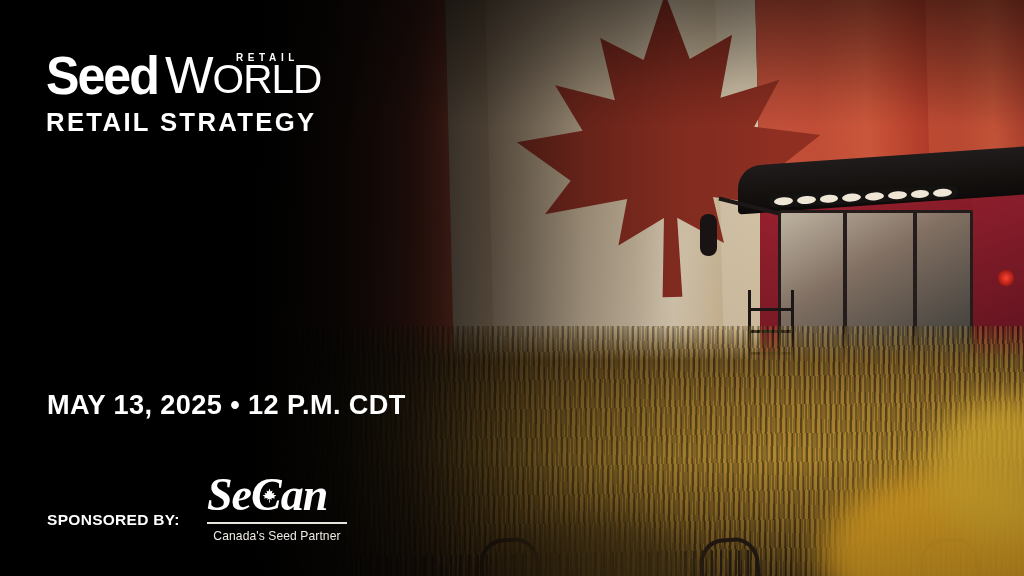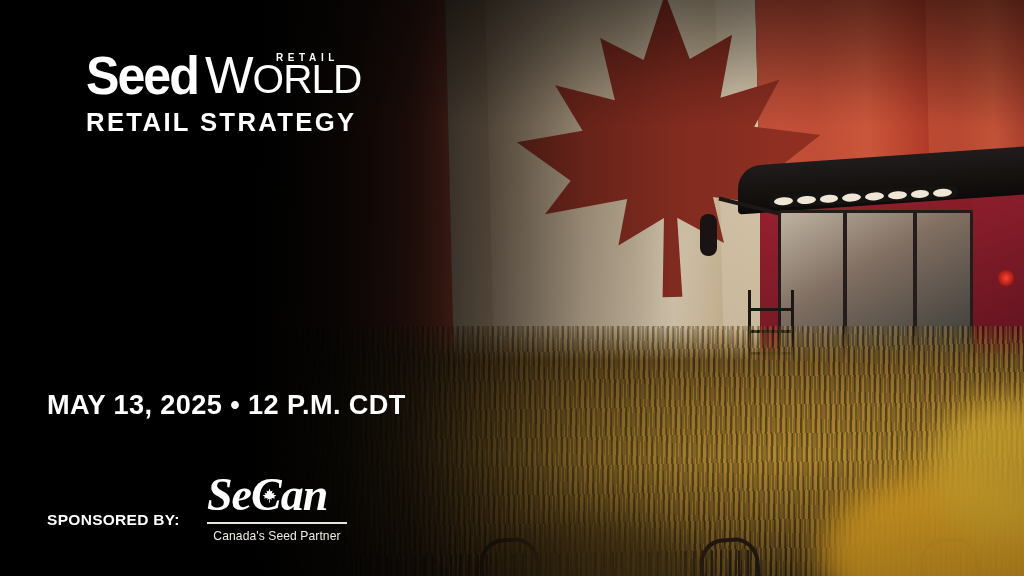--- a/index.html
+++ b/index.html
@@ -151,21 +151,21 @@
     background:linear-gradient(to bottom, rgba(0,0,0,.45) 0%, rgba(0,0,0,0) 22%);
   }
   .scrim-vig {
     background:radial-gradient(ellipse 120% 95% at 68% 48%, rgba(0,0,0,0) 35%, rgba(0,0,0,.55) 100%);
   }
 
   
   .content { position:absolute; inset:0; }
 
   
-  .logo { position:absolute; left:46px; top:48px;margin-left:40px; }
+  .logo { position:absolute; left:46px; top:48px; }
   .logo-row { position:relative; display:flex; align-items:flex-end; height:52px; }
   .logo-seed {
     font-family:"Liberation Sans", sans-serif;
     font-weight:bold; font-size:54px; line-height:.88;
     color:#fff; letter-spacing:-2.2px;
     transform:scaleX(.93); transform-origin:left bottom;
   }
   .logo-world {
     font-family:"Liberation Sans", sans-serif;
     font-size:52px; line-height:.92; color:#fff;

